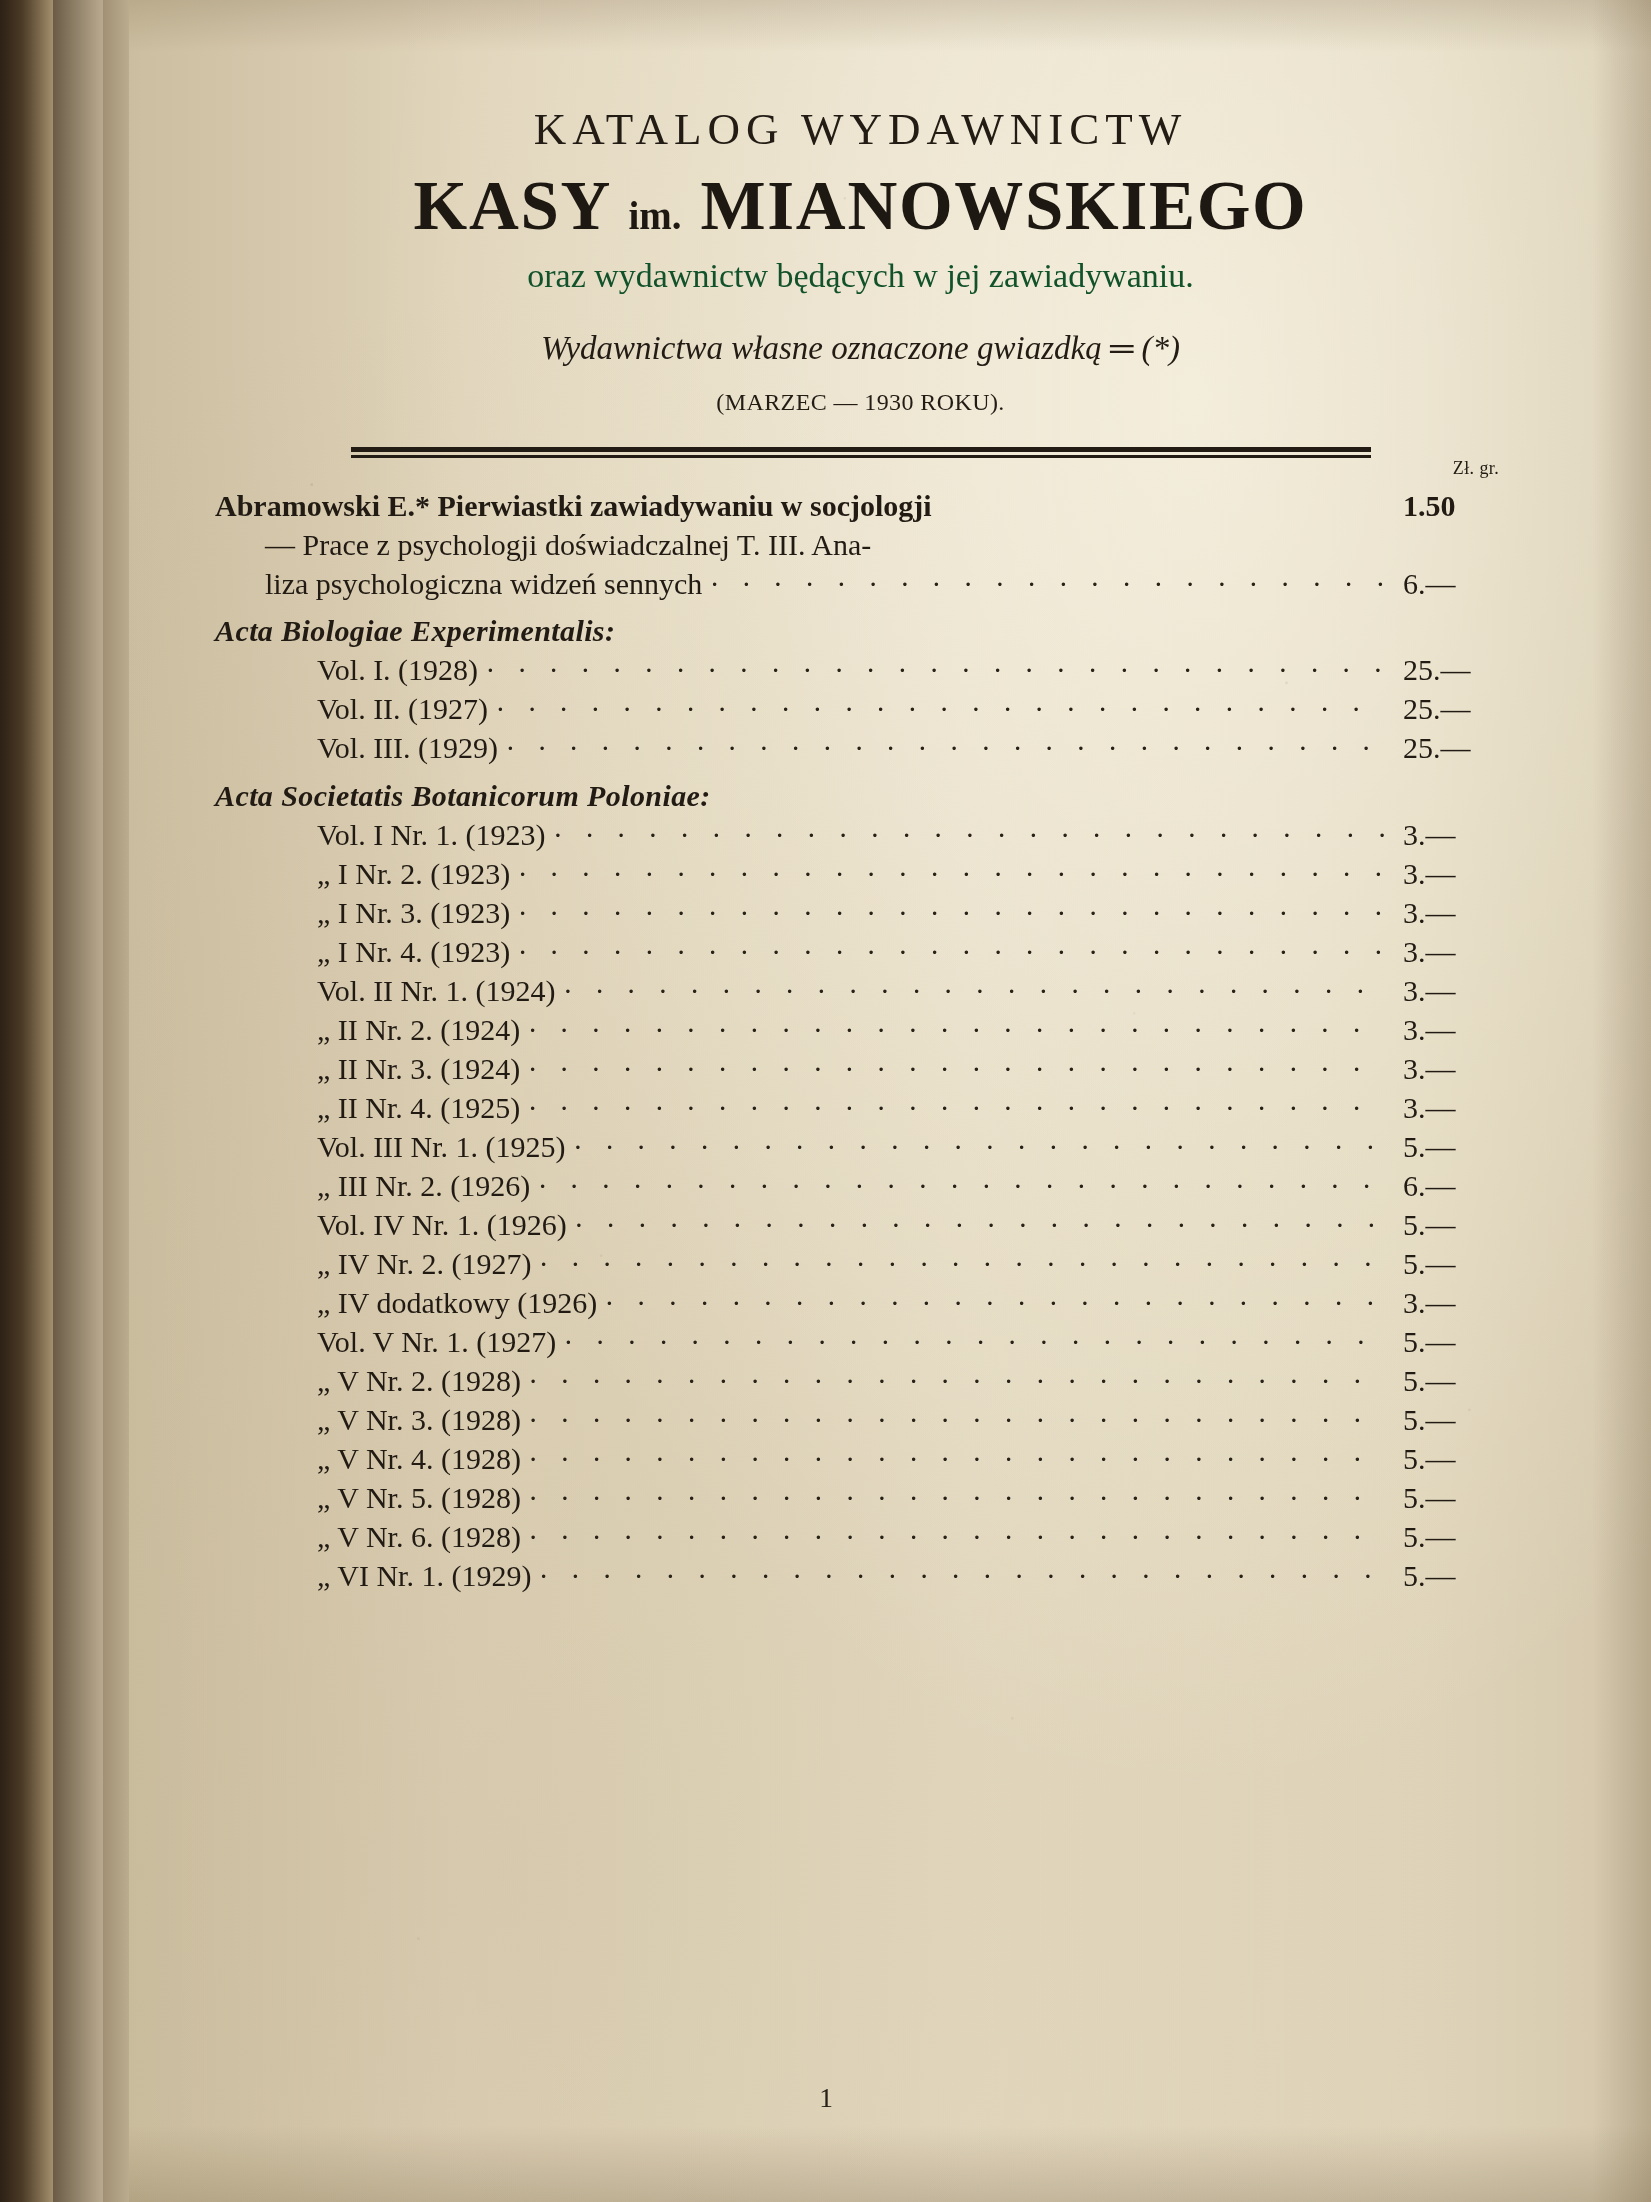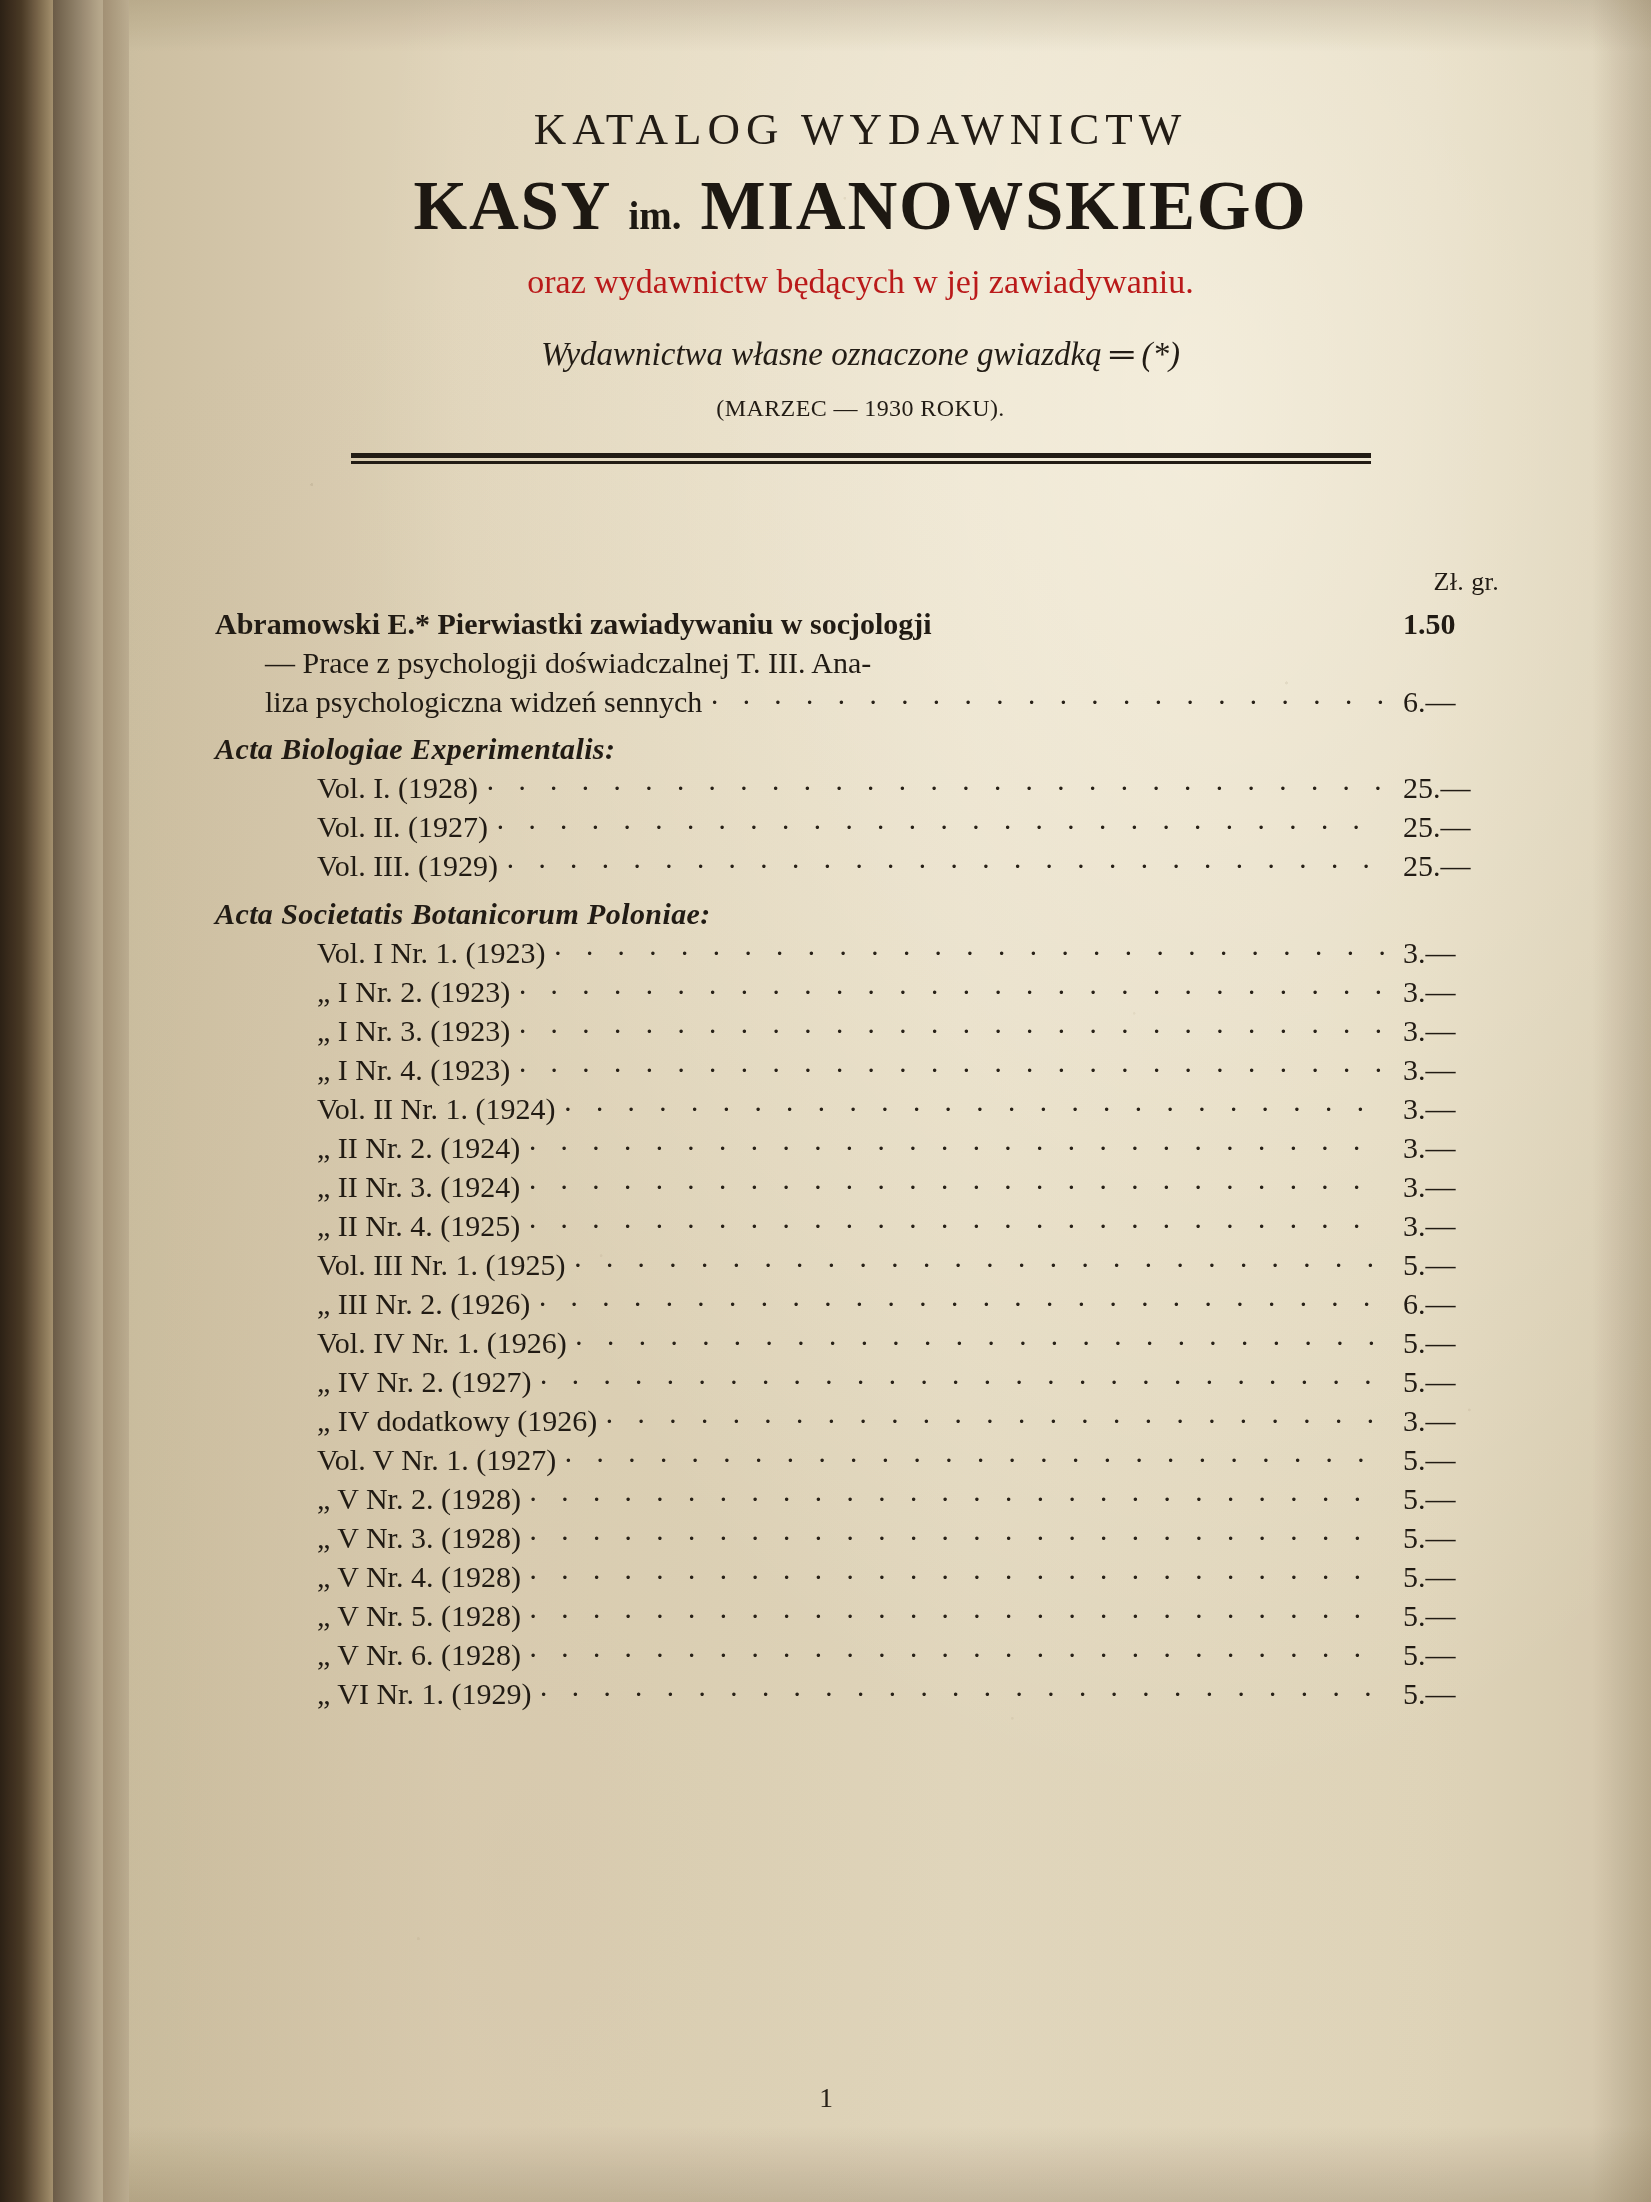--- a/index.html
+++ b/index.html
@@ -104,23 +104,23 @@
     letter-spacing: 1.7px;
     color: #1f1a14;
     white-space: nowrap;
   }
   .title-line2 .small {
     font-size: 39px;
     font-weight: 700;
     letter-spacing: 0px;
   }
   .subtitle1 {
-    margin-top: 17px;
+    margin-top: 11px;
     font-size: 34px;
-    color: #b91c1c;
+    color: #14532d;
   }
   .subtitle2 {
     margin-top: 35px;
     font-size: 33px;
     font-style: italic;
     color: #241e17;
   }
   .subtitle3 {
     margin-top: 22.4px;
     font-size: 24px;
@@ -138,24 +138,23 @@
     position: absolute; left: 0; right: 0; top: 0;
     height: 4.3px; background: #241e17;
   }
   .rule .thin {
     position: absolute; left: 0; right: 0; top: 7.7px;
     height: 2.6px; background: #241e17;
   }
 
   
   .currency-head {
-    margin-top: 103px;
     text-align: right;
     padding-right: 6.9px;
-    font-size: 26px;
+    font-size: 18px;
     letter-spacing: 0.4px;
   }
 
   
   .list {
     margin-top: 6.9px;
     font-size: 30px;
     line-height: 1.30;
   }
   .row {

